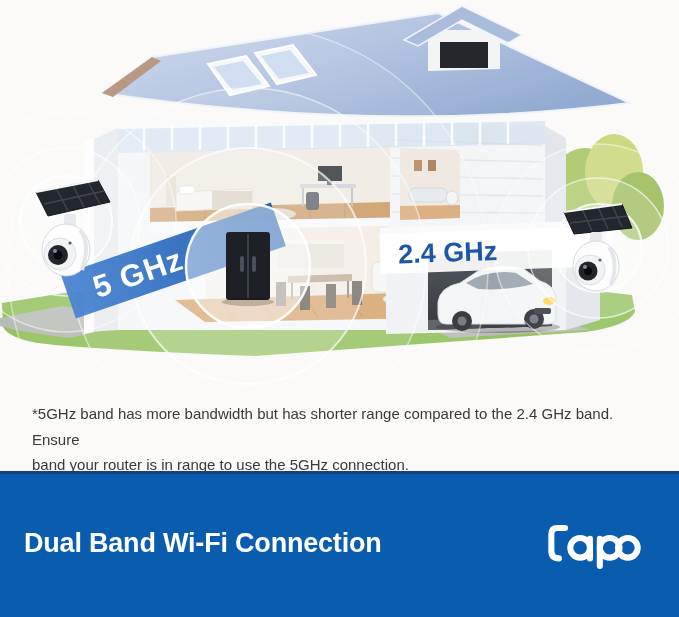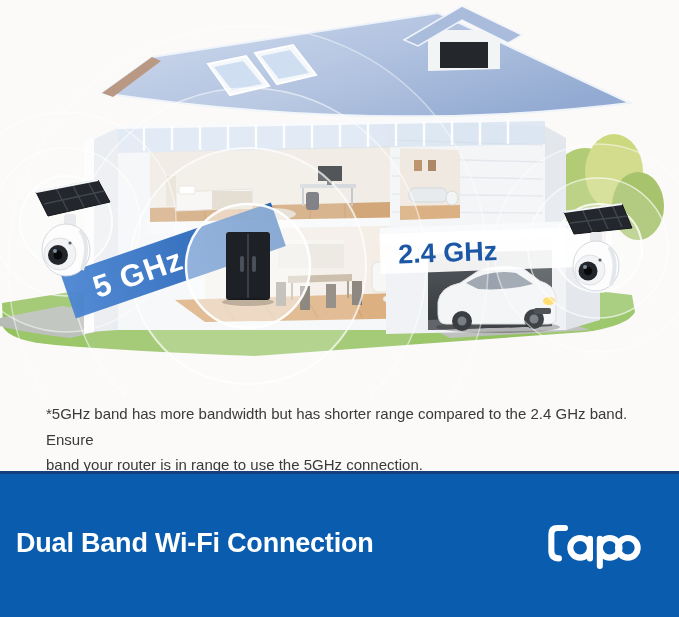--- a/index.html
+++ b/index.html
@@ -3,28 +3,28 @@
 <meta charset="utf-8">
 <style>
   html,body{margin:0;padding:0;background:#e9e9e9;}
   .stage{
     position:relative;width:679px;height:617px;margin:0 auto;
     background:#fbfaf8;overflow:hidden;
     font-family:"Liberation Sans","DejaVu Sans",sans-serif;
   }
   .art{position:absolute;top:0;left:0;width:679px;height:395px;}
   .footnote{
-    position:absolute;left:46px;top:401px;width:610px;
+    position:absolute;left:32px;top:401px;width:610px;
     font-size:15px;line-height:25.5px;color:#3a3a3a;
   }
   .banner{
     position:absolute;left:0;top:471px;width:679px;height:146px;
     background:#0a5dae;border-top:3px solid #173f7e;box-sizing:border-box;
     display:flex;align-items:center;justify-content:space-between;
-    padding:0 38px 4px 16px;
+    padding:0 38px 4px 24px;
   }
   .banner-title{
     color:#ffffff;font-size:27px;font-weight:bold;letter-spacing:-0.2px;
   }
   .tapo-logo{display:block;}
   svg text{font-family:"Liberation Sans","DejaVu Sans",sans-serif;}
 </style>
 </head>
 <body>
 

